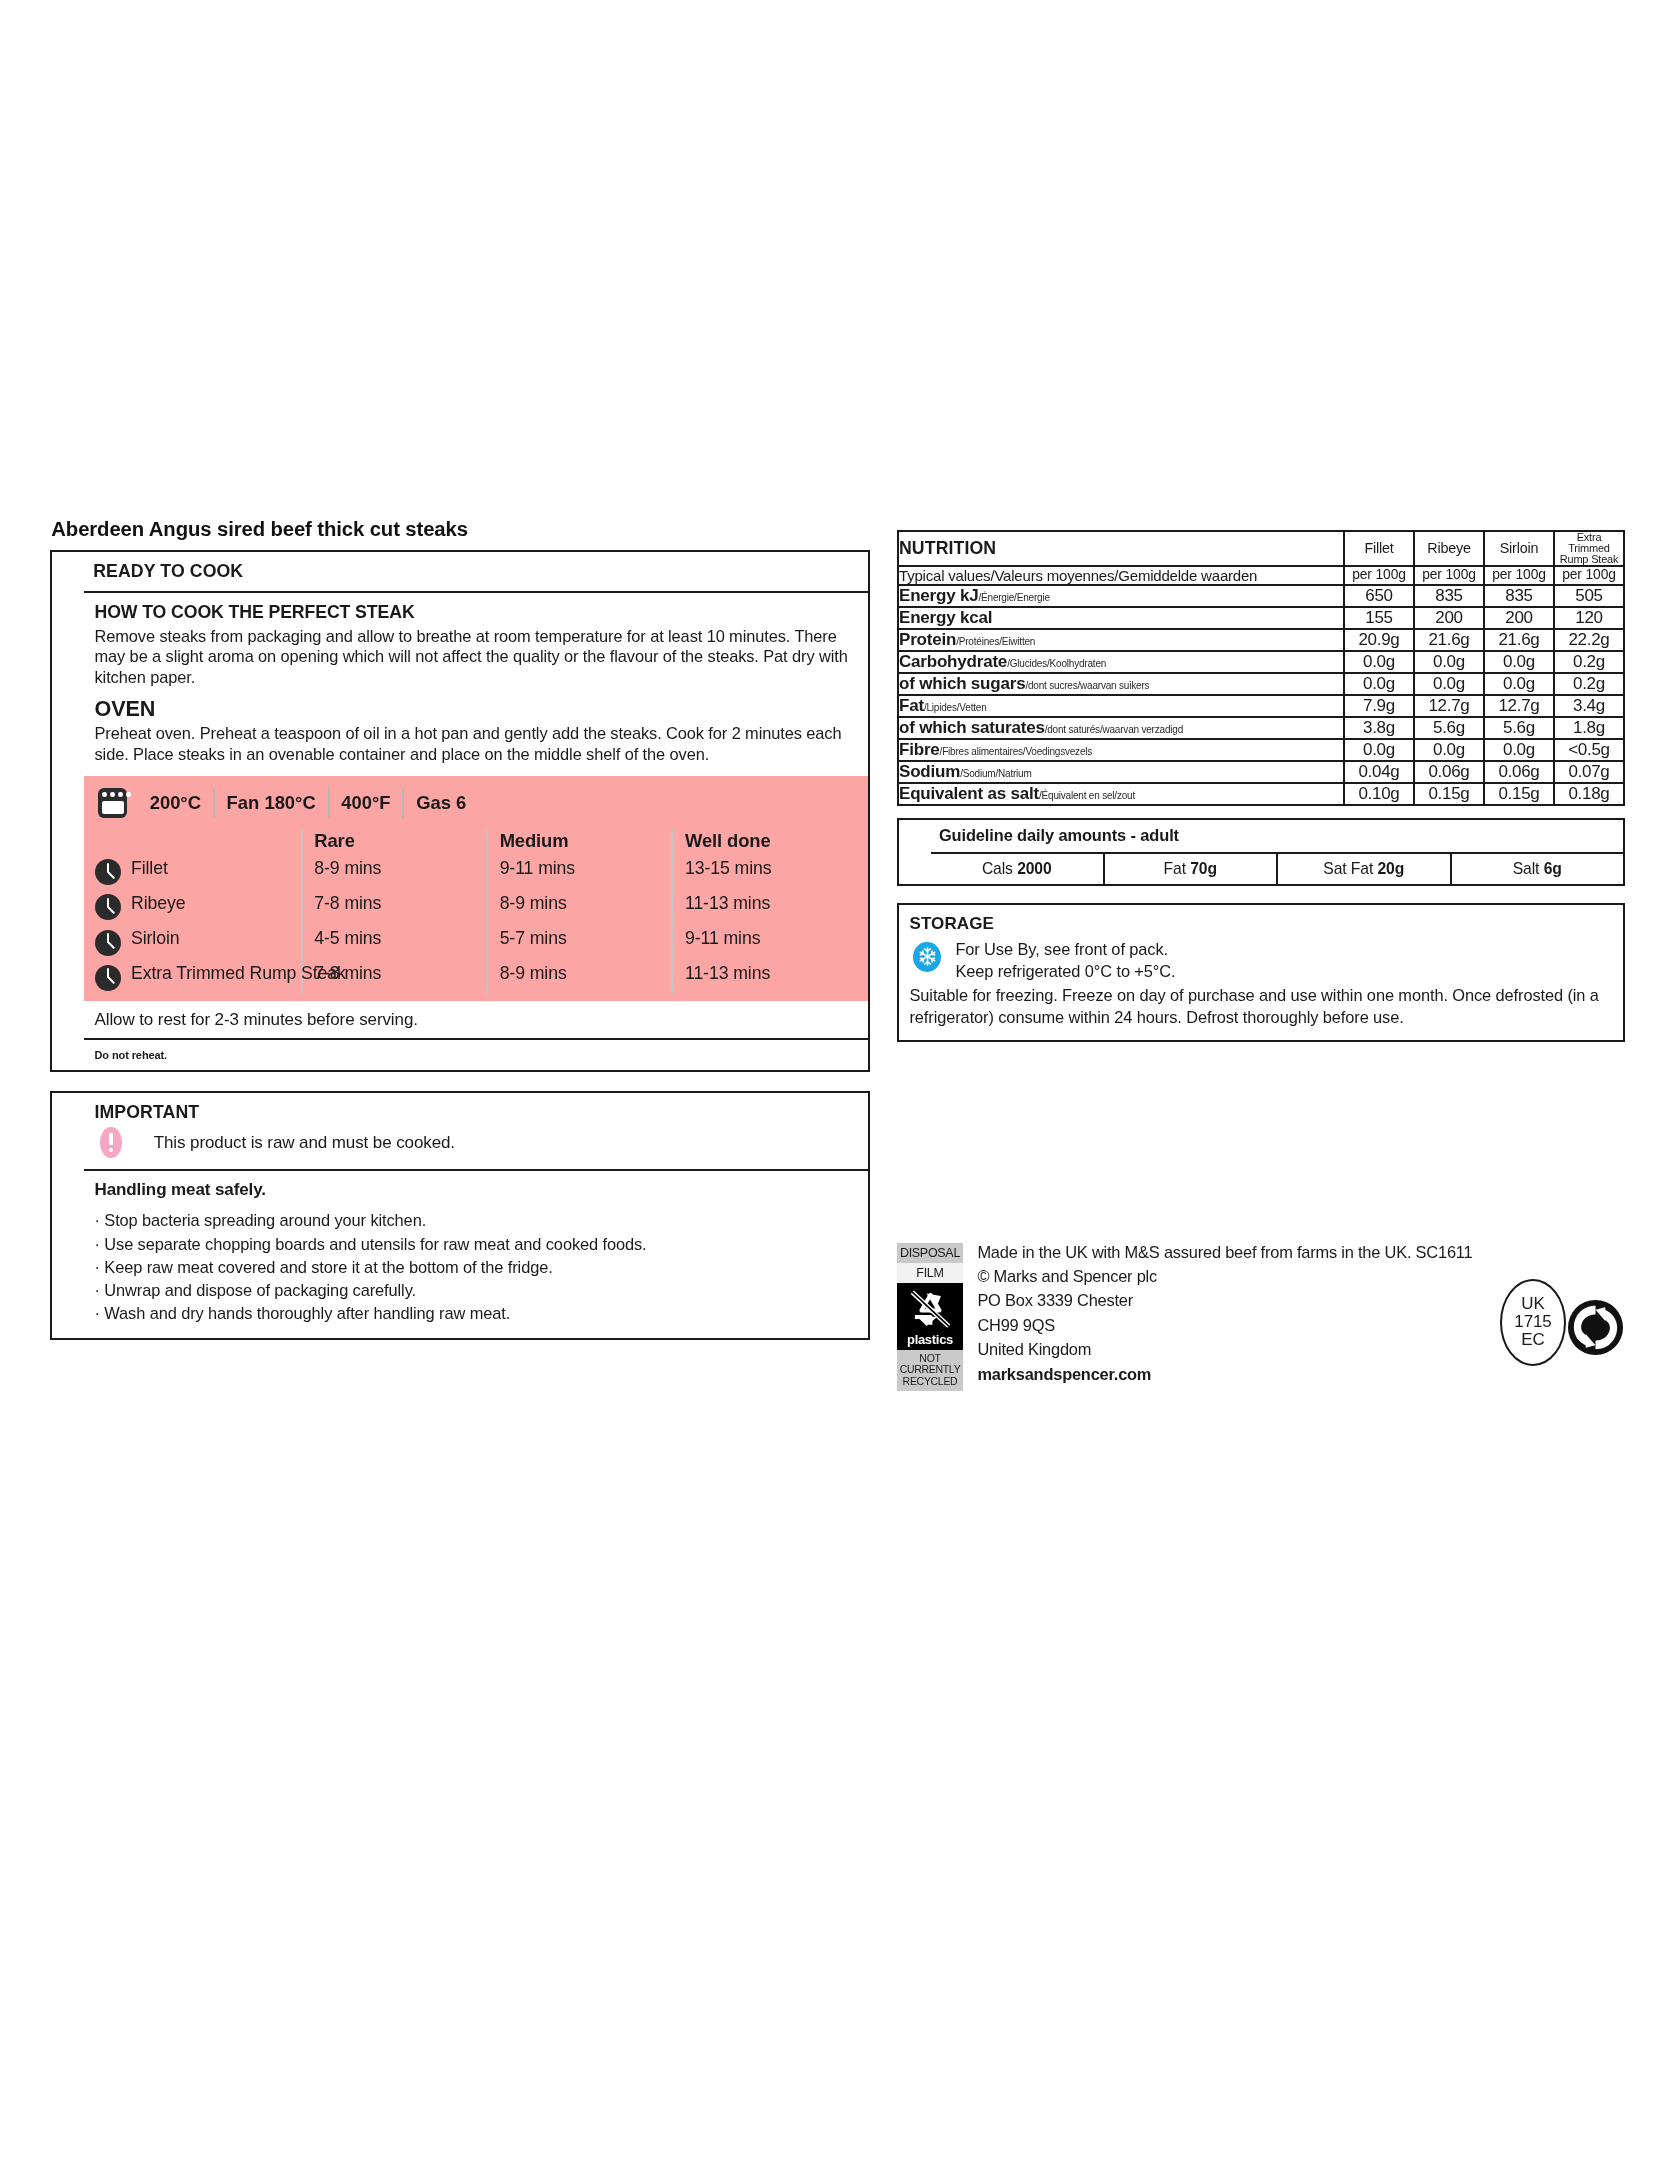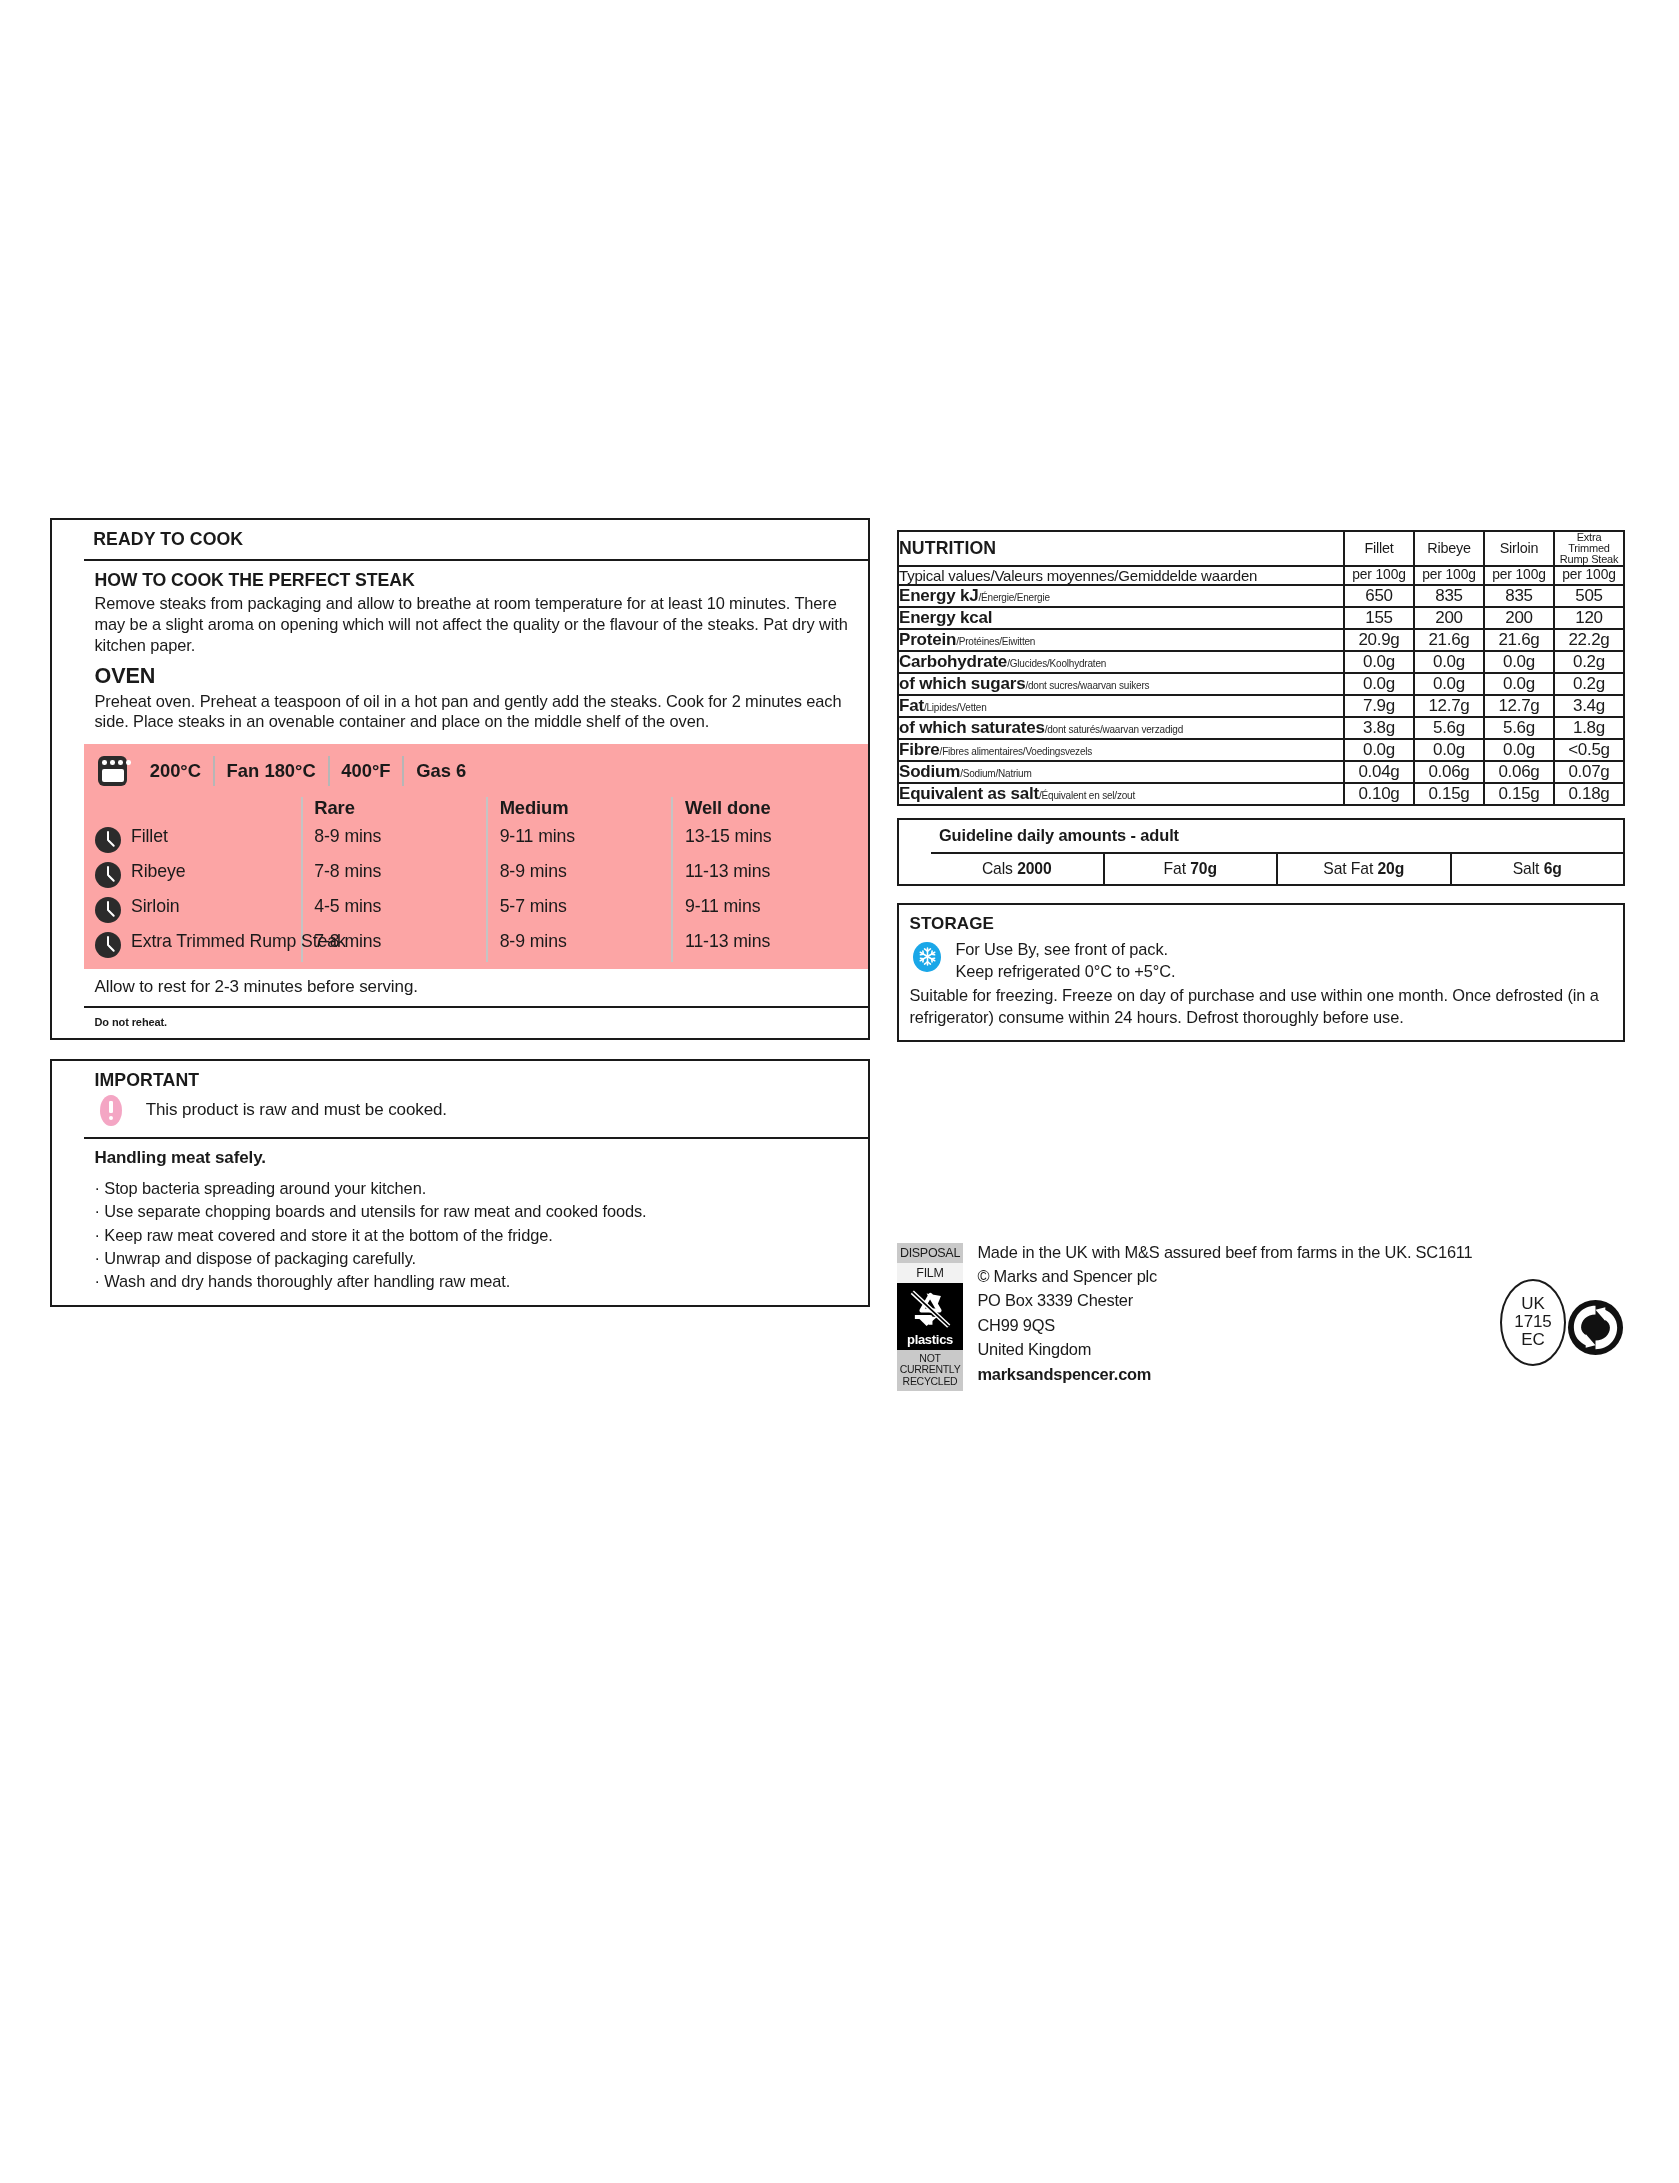--- a/index.html
+++ b/index.html
@@ -61,21 +61,21 @@
   }
   .clock .hA{position:absolute;left:12px;top:3.9px;width:2.3px;height:9.8px;background:#fff;border-radius:1.3px;}
   .clock .hB{position:absolute;left:12.5px;top:12.5px;width:2.3px;height:8.5px;background:#fff;border-radius:1.3px;transform-origin:top center;transform:rotate(-45deg);}
   .cutlabel{line-height:1.15;}
 
   .rest-row{padding:8.5px 10.5px 8.5px 10.5px;font-size:17px;letter-spacing:-0.1px;}
   .reheat-row{padding:8.5px 10.5px 9.2px 10.5px;font-size:11px;font-weight:bold;letter-spacing:-0.1px;}
 
   #important-box{margin-top:19.7px;width:820px;}
   .imp-head{padding:8.5px 10.5px 3.9px 10.5px;font-size:17.7px;font-weight:bold;letter-spacing:0.1px;}
-  .imp-line{display:flex;align-items:center;gap:24px;padding:0 10.5px 10.5px 15.7px;}
+  .imp-line{display:flex;align-items:center;gap:32px;padding:0 10.5px 10.5px 15.7px;}
   .excl{
     width:22px;height:31.5px;border-radius:50%/50%;background:#f4a6c4;
     position:relative;flex:0 0 auto;
   }
   .excl::before{content:"";position:absolute;left:8.9px;top:6.6px;width:4.6px;height:11.8px;background:#fff;border-radius:1.3px;}
   .excl::after{content:"";position:absolute;left:8.9px;top:21px;width:4.6px;height:4.6px;background:#fff;border-radius:50%;}
   .imp-text{font-size:17px;letter-spacing:-0.1px;}
   .handle-body{padding:9.2px 10.5px 11.8px 10.5px;}
   .handle-head{font-size:17px;font-weight:bold;margin:0 0 9.2px 0;letter-spacing:-0.1px;}
   .handle-body ul{list-style:none;margin:0;padding:0;}
@@ -138,20 +138,21 @@
   }
   .mobius{margin-top:13px;}
 </style>
 </head>
 <body>
 
 <div class="page">
 
   <div id="left-col">
 
+    <div id="product-title">Aberdeen Angus sired beef thick cut steaks</div>
 
     <div id="ready-box" class="bx">
 
       <div class="band-ready">READY TO COOK</div>
 
       <div class="inner-sep"></div>
 
       <div class="cook-body">
         <div class="h-sub">HOW TO COOK THE PERFECT STEAK</div>
         <p class="p-body">Remove steaks from packaging and allow to breathe at room temperature for at least 10 minutes. There may be a slight aroma on opening which will not affect the quality or the flavour of the steaks. Pat dry with kitchen paper.</p>

